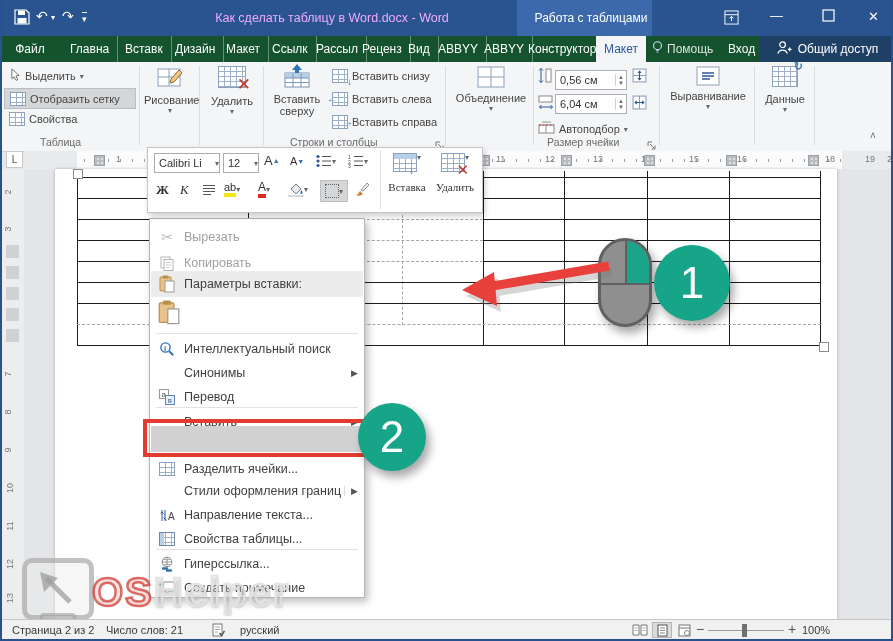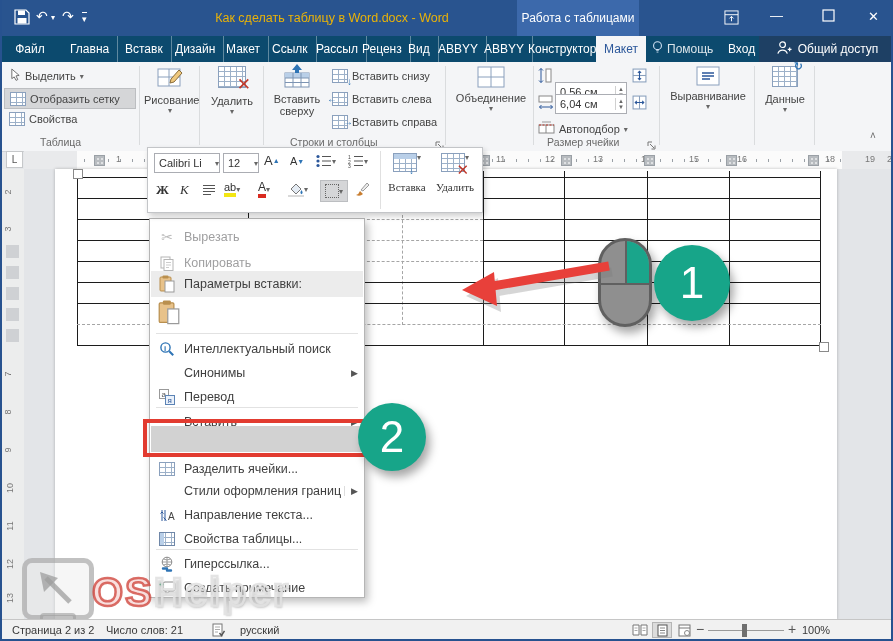--- a/index.html
+++ b/index.html
@@ -1,28 +1,28 @@
 <!DOCTYPE html>
 <html><head>
 <meta charset="utf-8">
 <style>
   html,body{margin:0;padding:0;background:#888;}
   .app{position:relative;width:893px;height:641px;overflow:hidden;
        font-family:"Liberation Sans","DejaVu Sans",sans-serif;background:#e5e7ea;
        box-sizing:border-box;border-left:2px solid #27528f;border-right:2px solid #27528f;}
   .ab{position:absolute;}
-  .ctr{display:flex;align-items:center;justify-content:center;}
+  .ctr{display:flex;align-items:center;justify-content:center;padding-left:13px;}
   
   .titlebar{left:0;top:0;right:0;height:36px;background:#29548f;color:#fff;}
   .qat-btn{color:#fff;font-size:14px;cursor:default;}
-  .title-text{font-size:12.5px;color:#eab308;white-space:nowrap;}
+  .title-text{font-size:12.5px;color:#f0abfc;white-space:nowrap;}
   .ctx-tab-block{background:#3c69ab;color:#fff;font-size:12px;}
   .win-btn{color:#fff;font-size:13px;}
   
-  .tabrow{left:0;top:36px;right:0;height:26px;background:#0c4a6e;}
+  .tabrow{left:0;top:36px;right:0;height:26px;background:#14532d;}
   .rtab{position:absolute;top:0;height:26px;display:flex;align-items:center;justify-content:center;
         color:#fff;font-size:12px;white-space:nowrap;padding:0 8px;box-sizing:border-box;}
   .rtab.sep{border-right:1px solid rgba(255,255,255,.35);}
   .rtab.active{background:#f4f5f7;color:#2b579a;}
   .rtab.dim{color:rgba(255,255,255,.85);}
   .share-block{background:#1e4064;}
   
   .ribbon{left:0;top:62px;right:0;height:89px;background:#f4f5f7;border-bottom:1px solid #cfd2d6;}
   .gsep{position:absolute;top:4px;bottom:6px;width:1px;background:#dadcde;}
   .rlbl{font-size:11px;color:#444;white-space:nowrap;}
@@ -248,21 +248,21 @@
           </svg></span>
       <div class="rlbl">Объединение</div>
       <div class="arrow">▾</div>
     </div>
     <div class="gsep" style="left:531px;"></div>
 
     <div class="ab" style="left:536px;top:5px;"><svg width="14" height="17" viewBox="0 0 14 17">
           <path d="M3,1.5 v14 M1,3.5 l2,-2 2,2 M1,13.5 l2,2 2,-2" stroke="#2b579a" fill="none"></path>
           <rect x="8" y="2" width="5" height="13" fill="#fff" stroke="#888"></rect>
         </svg></div>
-    <div class="ab combo" style="left:553px;top:20px;width:72px;">
+    <div class="ab combo" style="left:553px;top:8px;width:72px;">
       <span>0,56 см</span>
       <span style="display:flex;flex-direction:column;font-size:6px;color:#666;border-left:1px solid #d0d0d0;padding:0 2px;">
           <span>▲</span>
           <span>▼</span>
         </span>
     </div>
     <div class="ab" style="left:630px;top:6px;"><svg width="15" height="15" viewBox="0 0 14 14">
           <rect x="1" y="1" width="12" height="12" fill="#fff" stroke="#8aa0bd"></rect>
           <line x1="1" y1="7" x2="13" y2="7" stroke="#8aa0bd"></line>
           <path d="M7,3 v8 M5.5,4.5 L7,3 l1.5,1.5 M5.5,9.5 L7,11 l1.5,-1.5" stroke="#2b579a" fill="none"></path>

